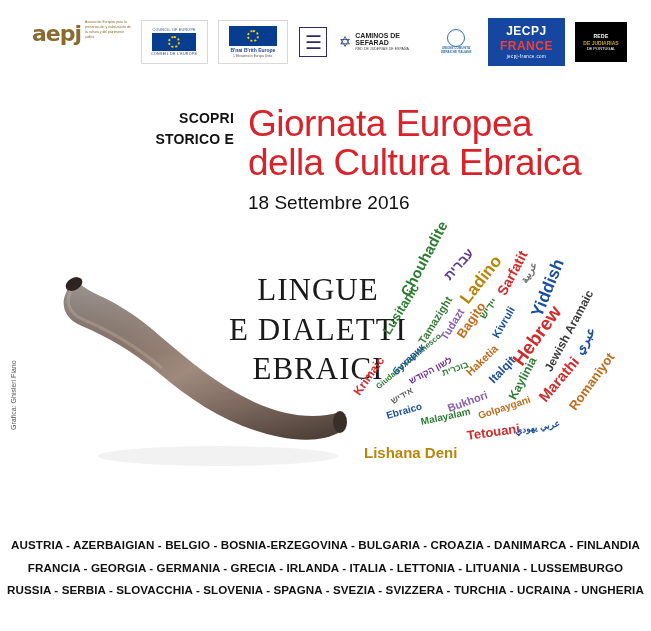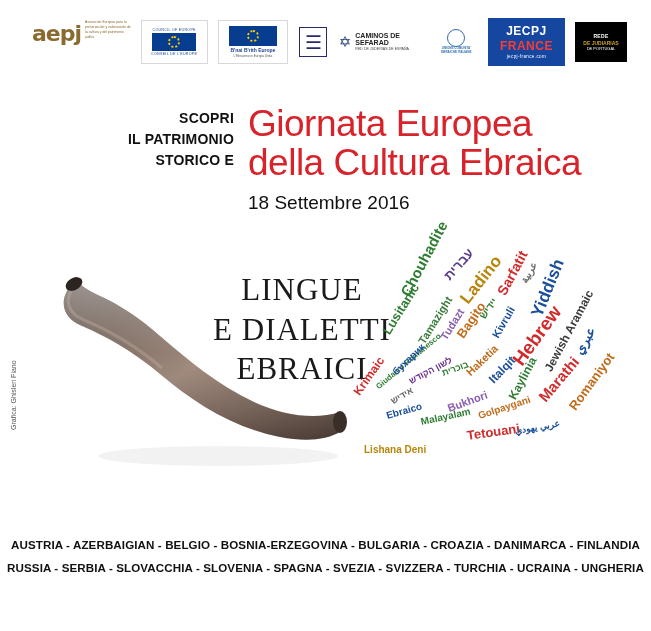--- a/index.html
+++ b/index.html
@@ -180,21 +180,21 @@
   .shofar {
     position: absolute;
     left: 48px; top: 38px;
     width: 330px; height: 215px;
   }
   .shofar svg { display:block; }
 
   
   .lingue {
     position: absolute;
-    left: 202px; top: 48px;
+    left: 218px; top: 48px;
     width: 200px;
     text-align: center;
     font-family: "Liberation Serif", serif;
     font-size: 31px;
     line-height: 1.28;
     color: #1a1a1a;
     letter-spacing: 1px;
   }
 
   
@@ -284,21 +284,20 @@
 
   <div class="logo logo-rede">
     <span class="rede-l1">REDE</span>
     <span class="rede-l2">DE JUDIARIAS</span>
     <span class="rede-l3">DE PORTUGAL</span>
   </div>
 </div>
 
 <div class="headline-left">
   <div>SCOPRI</div>
-  <div>IL PATRIMONIO</div>
   <div>STORICO E</div>
 </div>
 
 <div class="headline-right">
   <div class="title-main">
     <div>Giornata Europea</div>
     <div>della Cultura Ebraica</div>
   </div>
   <div class="title-date">18 Settembre 2016</div>
 </div>
@@ -362,22 +361,23 @@
       <span style="color: rgb(47, 125, 50); font-size: 12px; left: 178px; top: 158px; transform: rotate(-62deg);">Kaylinia</span>
       <span style="color: rgb(209, 43, 43); font-size: 15px; left: 208px; top: 158px; transform: rotate(-50deg);">Marathi</span>
       <span style="color: rgb(192, 108, 26); font-size: 13px; left: 238px; top: 168px; transform: rotate(-54deg);">Romaniyot</span>
       <span style="color: rgb(106, 106, 106); font-size: 9px; left: 54px; top: 166px; transform: rotate(-30deg);">אידיש</span>
       <span style="color: rgb(26, 79, 156); font-size: 10px; left: 48px; top: 180px; transform: rotate(-16deg);">Ebraico</span>
       <span style="color: rgb(47, 125, 50); font-size: 10px; left: 82px; top: 186px; transform: rotate(-12deg);">Malayalam</span>
       <span style="color: rgb(138, 95, 176); font-size: 11px; left: 110px; top: 172px; transform: rotate(-20deg);">Bukhori</span>
       <span style="color: rgb(192, 108, 26); font-size: 10px; left: 140px; top: 180px; transform: rotate(-18deg);">Golpaygani</span>
       <span style="color: rgb(209, 43, 43); font-size: 13px; left: 128px; top: 198px; transform: rotate(-8deg);">Tetouani</span>
       <span style="color: rgb(26, 79, 156); font-size: 9px; left: 176px; top: 196px; transform: rotate(-10deg);">عربي يهودي</span>
-      <span style="color: rgb(184, 134, 11); font-size: 10px; left: 24px; top: 214px; transform: rotate(0deg);">Lishana Deni</span>
+      <span style="color: rgb(184, 134, 11); font-size: 15px; left: 24px; top: 214px; transform: rotate(0deg);">Lishana Deni</span>
     </div>
 </div>
 
 <div class="credit">Grafica: Ghisleri Fiano</div>
 
 <div class="countries">
   <div>AUSTRIA - AZERBAIGIAN - BELGIO - BOSNIA-ERZEGOVINA - BULGARIA - CROAZIA - DANIMARCA - FINLANDIA</div>
+  <div>FRANCIA - GEORGIA - GERMANIA - GRECIA - IRLANDA - ITALIA - LETTONIA - LITUANIA - LUSSEMBURGO</div>
   <div>RUSSIA - SERBIA - SLOVACCHIA - SLOVENIA - SPAGNA - SVEZIA - SVIZZERA - TURCHIA - UCRAINA - UNGHERIA</div>
 </div>
 
 </body></html>

